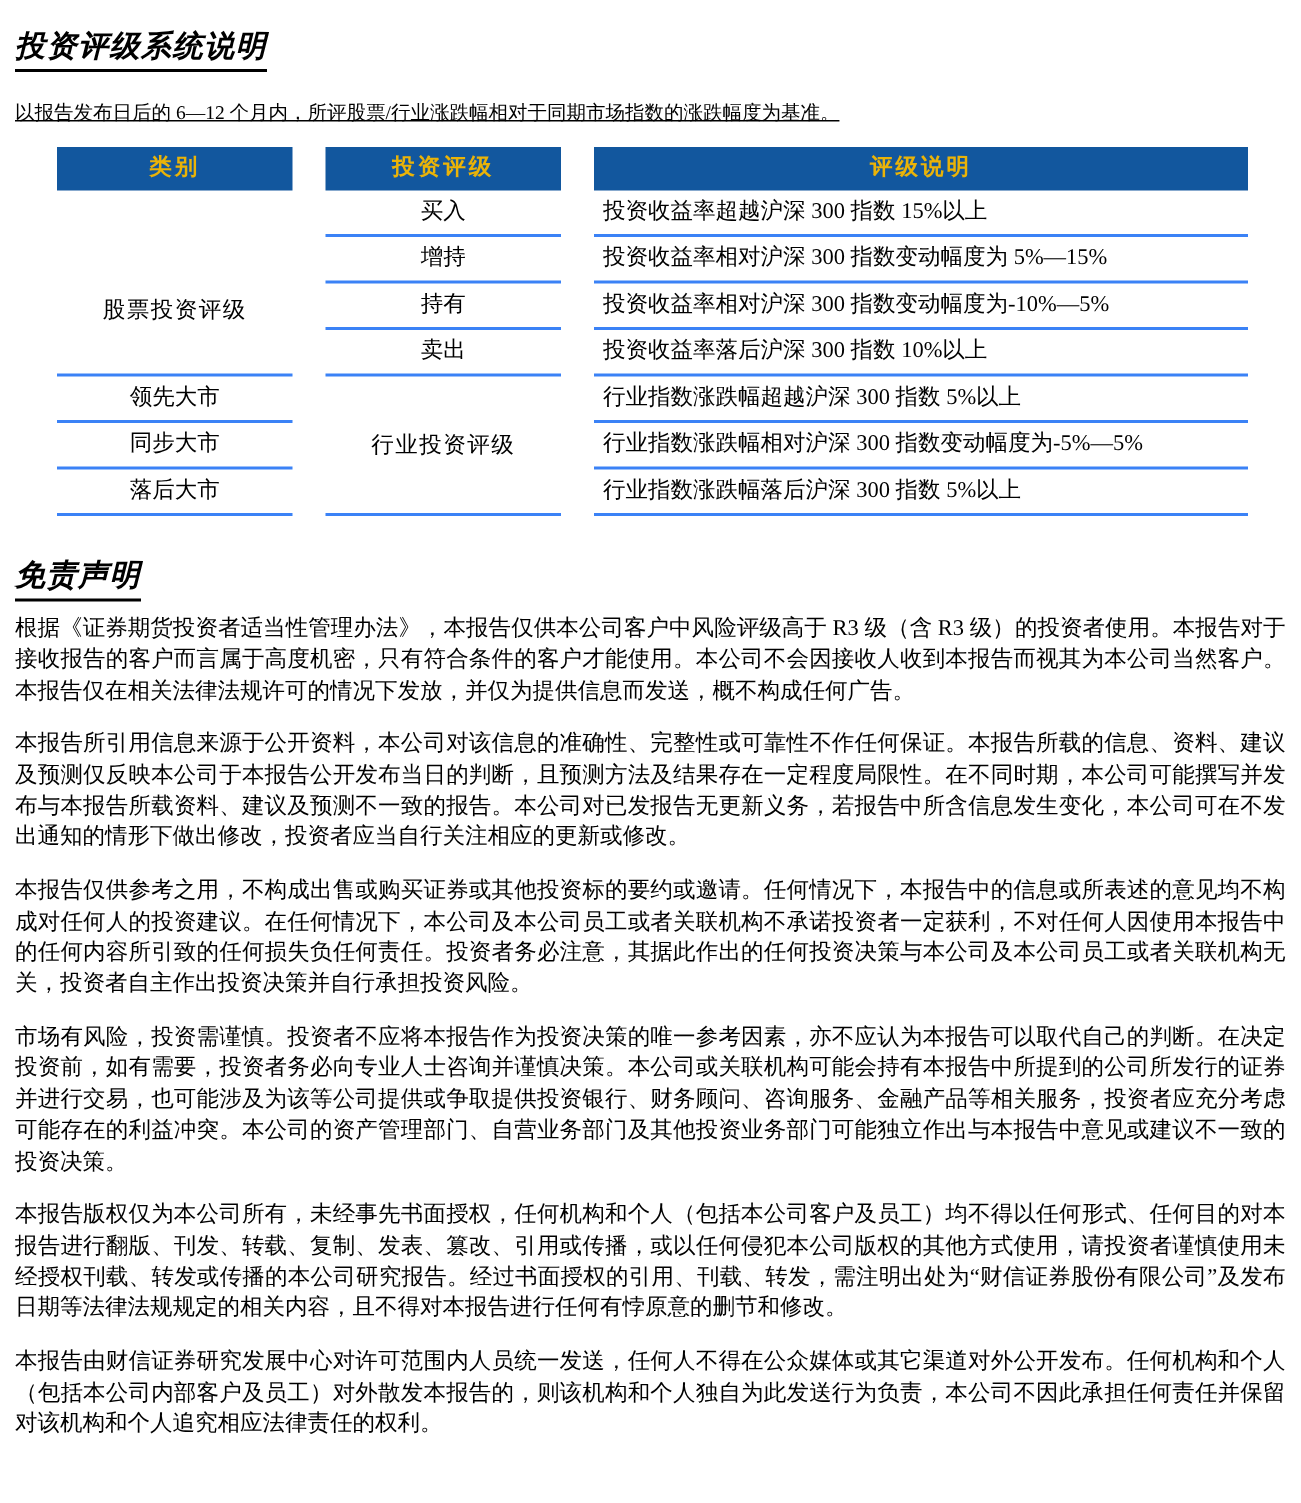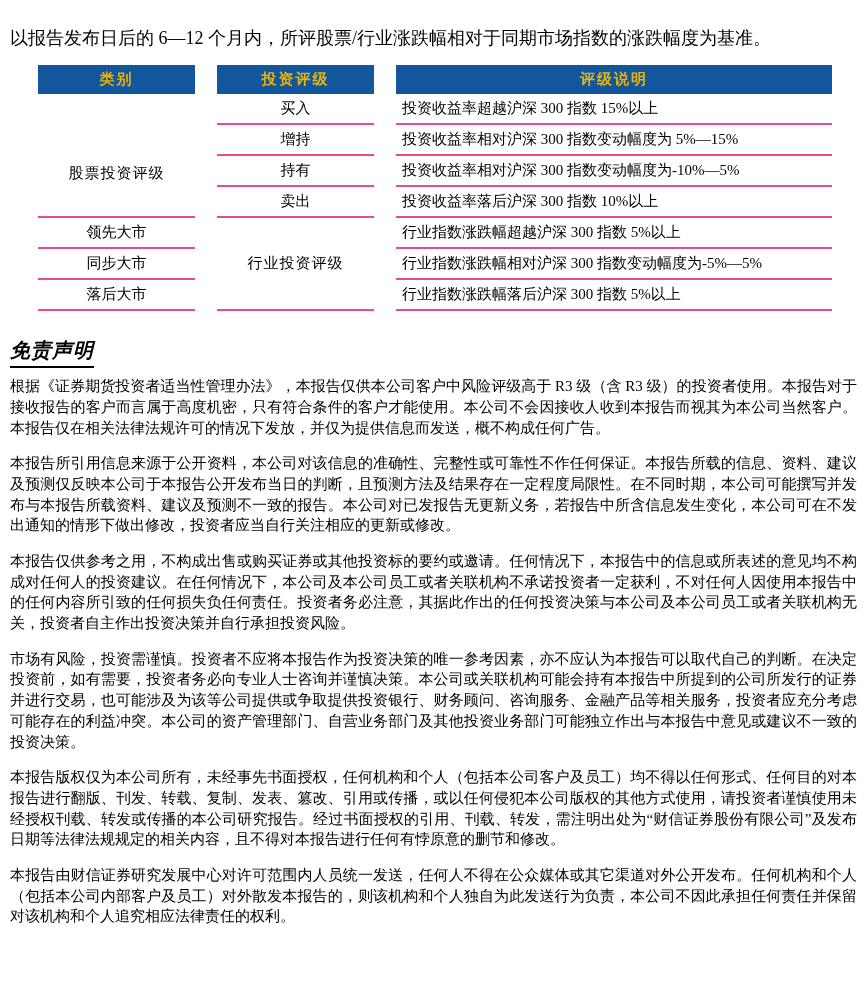--- a/index.html
+++ b/index.html
@@ -16,22 +16,23 @@
     display: inline-block;
     font-size: 20px;
     font-weight: bold;
     letter-spacing: 1px;
     border-bottom: 2px solid #000;
     padding-bottom: 2px;
     font-style: italic;
   }
   .intro-text {
     margin-top: 18px;
-    font-size: 18px;
+    font-size: 13px;
     line-height: 1.4;
+    text-decoration: underline;
   }
   
   .rating-table {
     margin: 14px 8px 0 28px;
     display: grid;
     grid-template-columns: 157px 157px 436px;
     column-gap: 22px;
     font-size: 15px;
   }
   .rating-table .th {
@@ -39,21 +40,21 @@
     color: #eab308;
     font-weight: bold;
     text-align: center;
     height: 29px;
     line-height: 29px;
     letter-spacing: 2px;
   }
   .rating-table .cell {
     height: 31px;
     line-height: 29px;
-    border-bottom: 2px solid #ec4899;
+    border-bottom: 2px solid #3b82f6;
   }
   .rating-table .category-cell {
     display: flex;
     align-items: center;
     justify-content: center;
     height: auto;
     line-height: normal;
     letter-spacing: 1px;
   }
   .rating-table .rating-cell { text-align: center; }
@@ -67,20 +68,23 @@
     text-align: justify;
     margin-bottom: 15px;
   }
   .disclaimer-body p:last-child { margin-bottom: 0; }
 </style>
 </head>
 <body>
 
 <div>
 
+  <h1>
+    <span class="section-title">投资评级系统说明</span>
+  </h1>
 
   <p class="intro-text">以报告发布日后的 6—12 个月内，所评股票/行业涨跌幅相对于同期市场指数的涨跌幅度为基准。</p>
 
   <div class="rating-table" id="rating-table">
       <div class="th">类别</div>
       <div class="th">投资评级</div>
       <div class="th">评级说明</div>
       <div class="cell category-cell" style="grid-row: span 4; margin-top: 36px;">股票投资评级</div>
       <div class="cell rating-cell">买入</div>
       <div class="cell desc-cell">投资收益率超越沪深 300 指数 15%以上</div>

